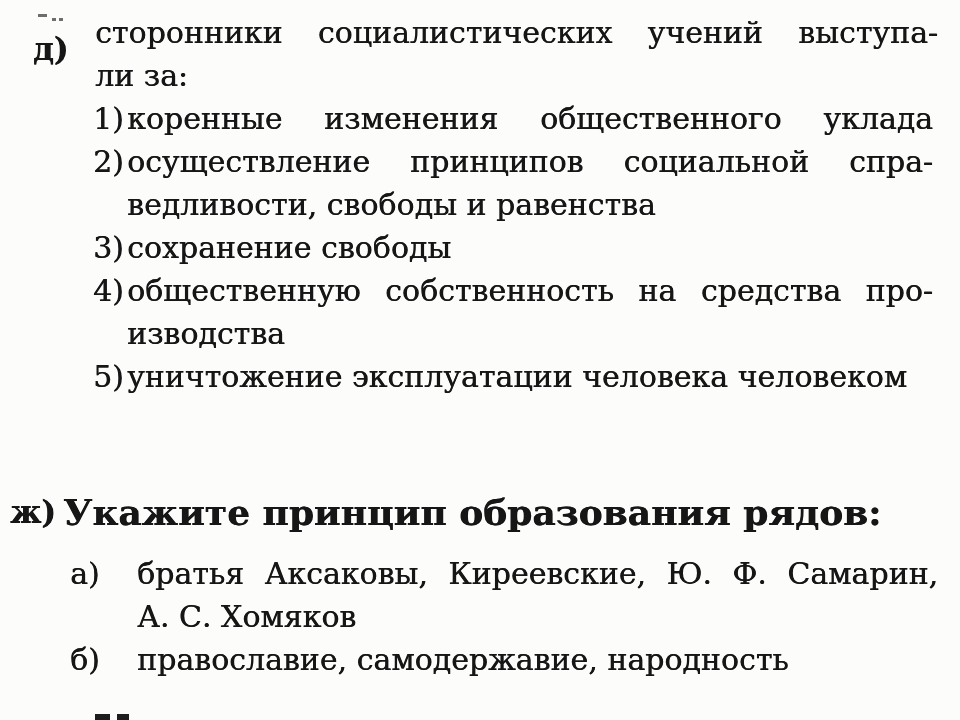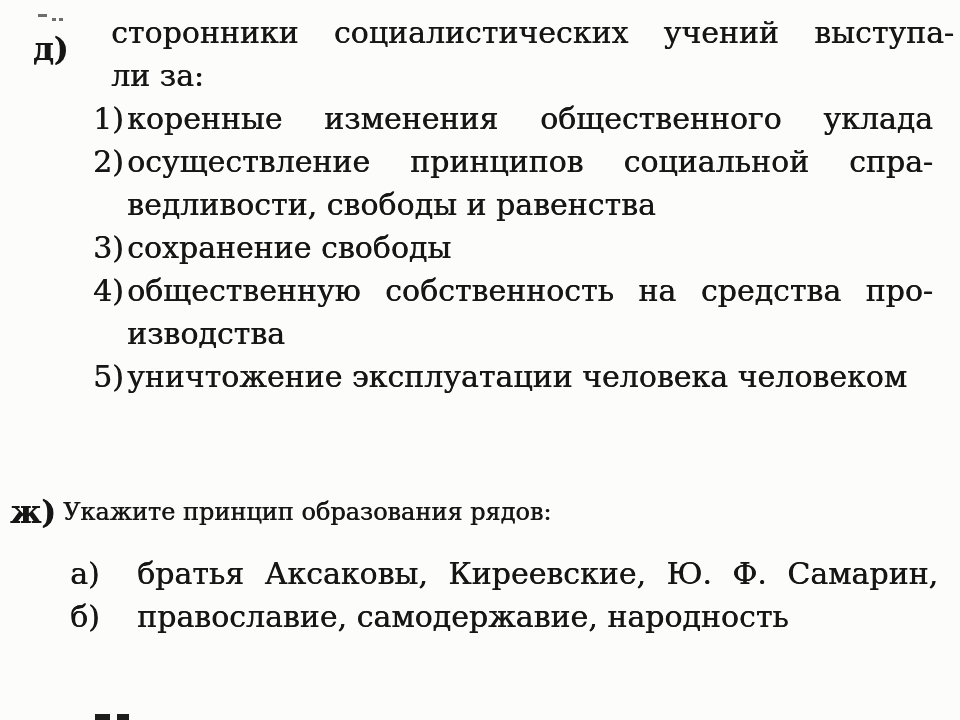--- a/index.html
+++ b/index.html
@@ -28,21 +28,21 @@
     text-align-last: justify;
   }
   .qlabel {
     position: absolute;
     font-size: 31px;
     font-weight: bold;
     text-shadow: 0.5px 0 0 currentColor;
   }
   .intro {
     position: absolute;
-    left: 111px;
+    left: 95px;
     top: 11px;
     width: 843px;
   }
   .list-d {
     position: absolute;
     left: 93px;
     top: 97px;
     width: 845px;
   }
   .row { display: flex; align-items: flex-start; }
@@ -52,22 +52,22 @@
     font-size: 30px;
     line-height: 43px;
     text-shadow: 0.45px 0 0 currentColor;
   }
   .opt-text { width: 806px; }
   .zh-title {
     position: absolute;
     left: 63px;
     top: 491px;
     width: 875px;
-    font-size: 24px;
-    font-weight: normal;
+    font-size: 36px;
+    font-weight: bold;
     line-height: 43px;
     text-shadow: 0.5px 0 0 currentColor;
     white-space: nowrap;
   }
   .list-zh {
     position: absolute;
     left: 70px;
     top: 552px;
     width: 868px;
   }
@@ -159,20 +159,21 @@
 
   <div class="qlabel" style="left:10px; top:494px;">ж)</div>
 
   <div class="zh-title">Укажите принцип образования рядов:</div>
 
   <div class="list-zh">
     <div class="row">
       <div class="num">а)</div>
       <div class="opt-text">
         <div class="txt jl">братья Аксаковы, Киреевские, Ю. Ф. Самарин,</div>
+        <div class="txt">А. С. Хомяков</div>
       </div>
     </div>
     <div class="row">
       <div class="num">б)</div>
       <div class="opt-text">
         <div class="txt">православие, самодержавие, народность</div>
       </div>
     </div>
   </div>
 

